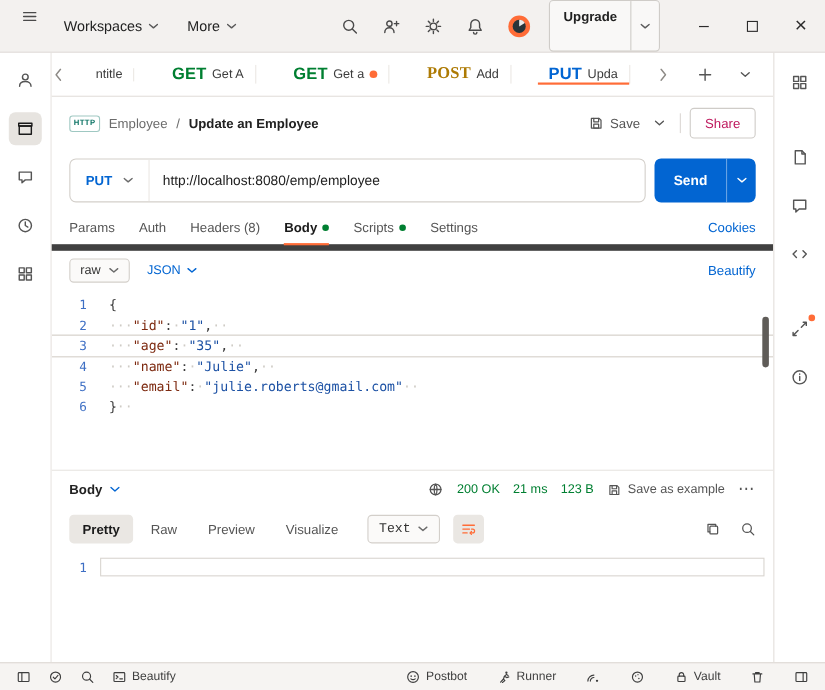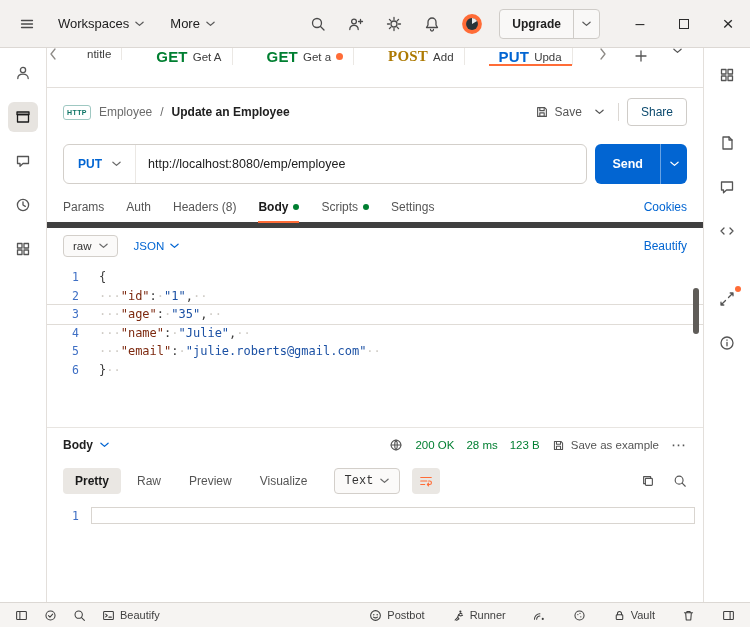--- a/index.html
+++ b/index.html
@@ -8,21 +8,21 @@
   .app { width:750px; height:627px; background:#fff; display:flex; flex-direction:column; overflow:hidden; position:relative; }
 
   
   .ic { width:16px; height:16px; display:block; }
   .ic path, .ic circle, .ic rect { fill:none; stroke:currentColor; stroke-width:1.3; stroke-linecap:round; stroke-linejoin:round; }
   .ic .f { fill:currentColor; stroke:none; }
   .cv { width:9px; height:6px; display:block; }
   .cv path { fill:none; stroke:currentColor; stroke-width:1.4; stroke-linecap:round; stroke-linejoin:round; }
 
   
-  .topbar { height:48px; flex:0 0 48px; background:#f3f1ef; border-bottom:1px solid #dcd8d4; display:flex; align-items:center; padding:0 0 0 12px; }
+  .topbar { height:48px; flex:0 0 48px; background:#f3f1ef; border-bottom:1px solid #dcd8d4; display:flex; padding:0 0 0 12px; }
   .icon-btn { width:30px; height:30px; display:flex; align-items:center; justify-content:center; color:#4a4a4a; border-radius:4px; cursor:pointer; }
   .tb-label { font-size:13px; color:#212121; display:flex; align-items:center; gap:6px; padding:6px 8px; border-radius:4px; cursor:pointer; }
   .tb-label .cv { color:#5a5a5a; }
   .top-spacer { flex:1; }
   .top-icons { display:flex; align-items:center; gap:8px; }
   .logo { width:22px; height:22px; margin:0 6px; }
   .upgrade-btn { display:flex; align-items:stretch; border:1px solid #cfccc8; border-radius:4px; background:#f9f8f7; margin-left:10px; overflow:hidden; }
   .upgrade-main { font-size:12px; font-weight:600; padding:7px 12px; cursor:pointer; }
   .upgrade-caret { display:flex; align-items:center; padding:0 8px; border-left:1px solid #cfccc8; color:#5a5a5a; cursor:pointer; }
   .win-controls { display:flex; margin-left:18px; }
@@ -34,39 +34,39 @@
   .leftrail { width:47px; flex:0 0 47px; border-right:1px solid #e3dfdb; display:flex; flex-direction:column; align-items:center; padding-top:10px; gap:14px; background:#fff; }
   .rightrail { width:47px; flex:0 0 47px; border-left:1px solid #e3dfdb; display:flex; flex-direction:column; align-items:center; padding-top:12px; gap:14px; background:#fff; }
   .rail-btn { width:30px; height:30px; display:flex; align-items:center; justify-content:center; border-radius:6px; color:#555; cursor:pointer; position:relative; }
   .rail-btn.active { background:#e7e4e0; color:#1a1a1a; }
   .rail-gap { height:10px; flex:0 0 10px; }
   .odot { position:absolute; top:2px; right:1px; width:6px; height:6px; border-radius:50%; background:#ff6c37; }
 
   .main { flex:1; display:flex; flex-direction:column; min-width:0; background:#fff; }
 
   
-  .tabstrip { height:40px; flex:0 0 40px; border-bottom:1px solid #e3dfdb; display:flex; align-items:flex-start;gap:24px; }
+  .tabstrip { height:40px; flex:0 0 40px; border-bottom:1px solid #e3dfdb; display:flex; align-items:center;gap:24px; }
   .nav-chev { width:30px; display:flex; align-items:center; justify-content:center; color:#8d8a86; cursor:pointer; }
   .tab { display:flex; align-items:center; gap:5px; padding:0 10px; border-right:1px solid #ebe8e4; font-size:11.5px; color:#3c3c3c; position:relative; cursor:pointer; white-space:nowrap; }
   .tab .meth { font-size:15px; font-weight:700; letter-spacing:.2px; }
   .m-get { color:#007f31; } .m-post { color:#ad7a03;font-family:Liberation Serif, serif; } .m-put { color:#0265d2; }
   .tab.active::after { content:""; position:absolute; left:0; right:0; bottom:-1px; height:2px; background:#ff6c37; }
   .udot { width:7px; height:7px; border-radius:50%; background:#ff6c37; flex:0 0 7px; }
   .strip-btn { width:28px; display:flex; align-items:center; justify-content:center; color:#555; cursor:pointer; }
   .envsel { margin-left:auto; display:flex; align-items:center; gap:8px; padding:0 12px; border-left:1px solid #ebe8e4; color:#6b6b6b; font-size:12px; cursor:pointer; }
 
   
   .crumbrow { height:48px; flex:0 0 48px; display:flex; align-items:center; padding:0 16px; gap:8px; }
   .http-badge { font-size:7px; font-weight:700; color:#0b7364; letter-spacing:.4px; border:1px solid #9fc8c2; border-radius:3px; padding:3px 3px; line-height:1; }
   .crumb-link { font-size:12px; color:#6b6b6b; cursor:pointer; }
   .crumb-name { font-size:12px; font-weight:700; color:#212121; }
   .crumb-right { margin-left:auto; display:flex; align-items:center; gap:8px; }
   .save-group { display:flex; align-items:center; gap:6px; color:#555; font-size:12px; cursor:pointer; }
   .vdiv { width:1px; height:18px; background:#dcd8d4; }
-  .share-btn { border:1px solid #cfccc8; border-radius:4px; background:#fff; font-size:12px; color:#0c4a6e; padding:6px 13px; cursor:pointer; }
+  .share-btn { border:1px solid #cfccc8; border-radius:4px; background:#fff; font-size:12px; color:#be185d; padding:6px 13px; cursor:pointer; }
 
   
   .urlrow { height:56px; flex:0 0 56px; display:flex; align-items:center; padding:0 16px; }
   .url-box { flex:1; display:flex; align-items:stretch; height:40px; border:1px solid #d3cfca; border-radius:6px; background:#fff; overflow:hidden; margin-right:8px; }
   .method-sel { display:flex; align-items:center; gap:10px; padding:0 14px; font-size:12px; font-weight:700; color:#0265d2; border-right:1px solid #ebe8e4; cursor:pointer; }
   .method-sel .cv { color:#6b6b6b; }
   .url-input { flex:1; border:none; outline:none; font-size:12.5px; color:#212121; padding:0 12px; font-family:"Liberation Sans",sans-serif; background:transparent; }
   .send-btn { background:#0265d2; color:#fff; display:flex; align-items:stretch; border-radius:6px; overflow:hidden; height:40px; }
   .send-main { padding:0 17px; display:flex; align-items:center; font-size:12.5px; font-weight:700; cursor:pointer; }
   .send-caret { width:27px; display:flex; align-items:center; justify-content:center; border-left:1px solid rgba(255,255,255,.4); cursor:pointer; }
@@ -425,21 +425,21 @@
             </svg>
         </span>
         <span class="resp-right">
           <span class="globe">
             <svg class="ic" style="width:14px;height:14px" viewBox="0 0 16 16">
                 <circle cx="8" cy="8" r="5.6"></circle>
                 <path d="M2.4 8h11.2M8 2.4c2 1.8 2 9.4 0 11.2-2-1.8-2-9.4 0-11.2z"></path>
               </svg>
           </span>
           <span class="stat">200 OK</span>
-          <span class="stat">28 ms</span>
+          <span class="stat">21 ms</span>
           <span class="stat">123 B</span>
           <span class="saveex">
             <svg class="ic" style="width:13px;height:13px" viewBox="0 0 16 16">
                 <path d="M3 3h8l2 2v8H3z"></path>
                 <path d="M5.5 3v3.5h5V3"></path>
                 <rect x="5.5" y="9" width="5" height="4"></rect>
               </svg>
             <span>Save as example</span>
           </span>
           <span class="ellipsis">⋯</span>

